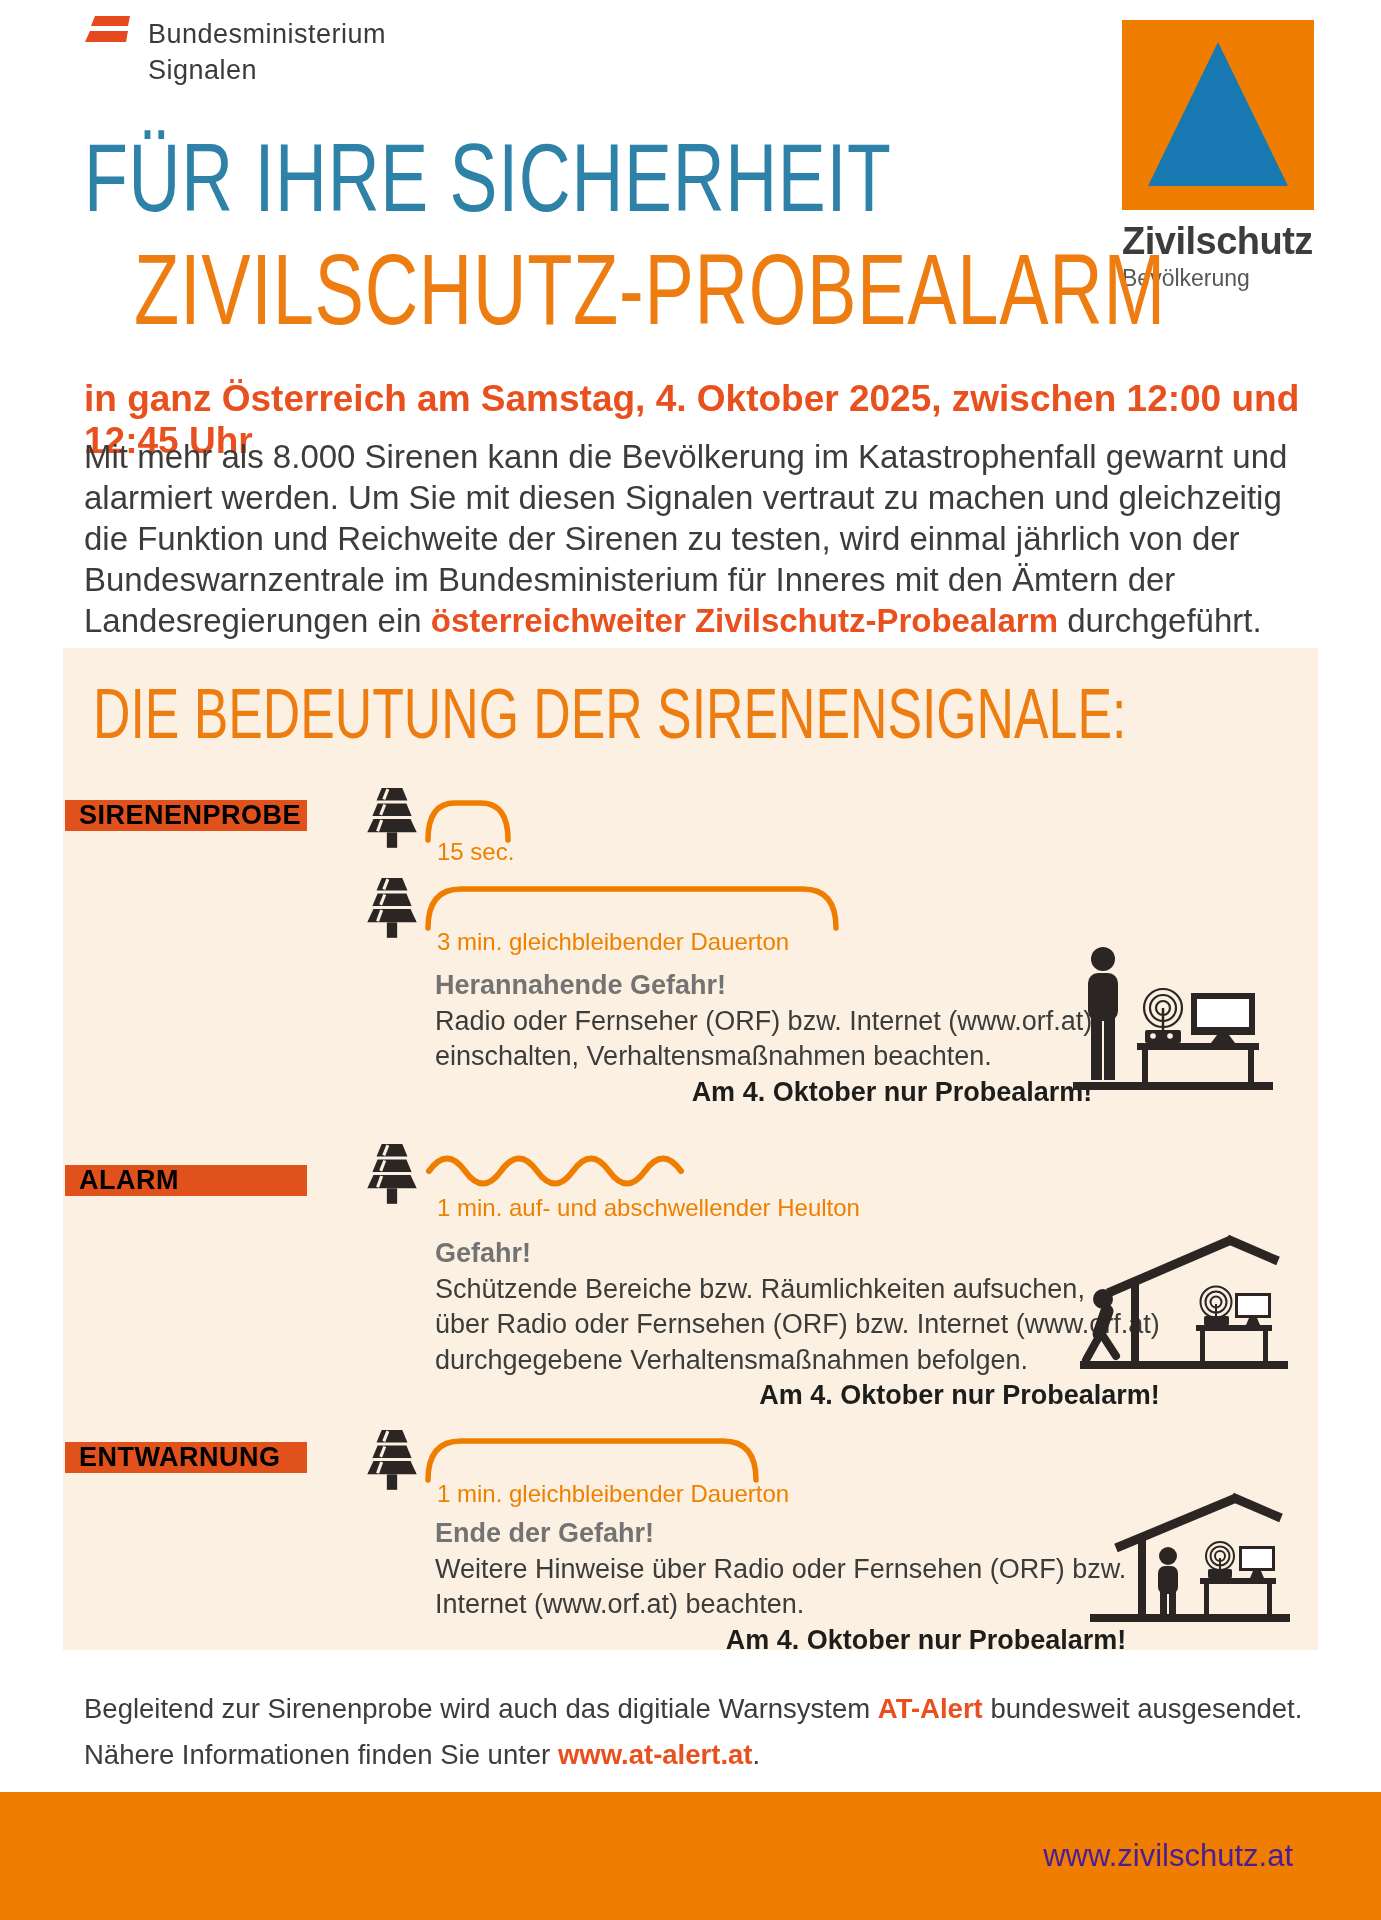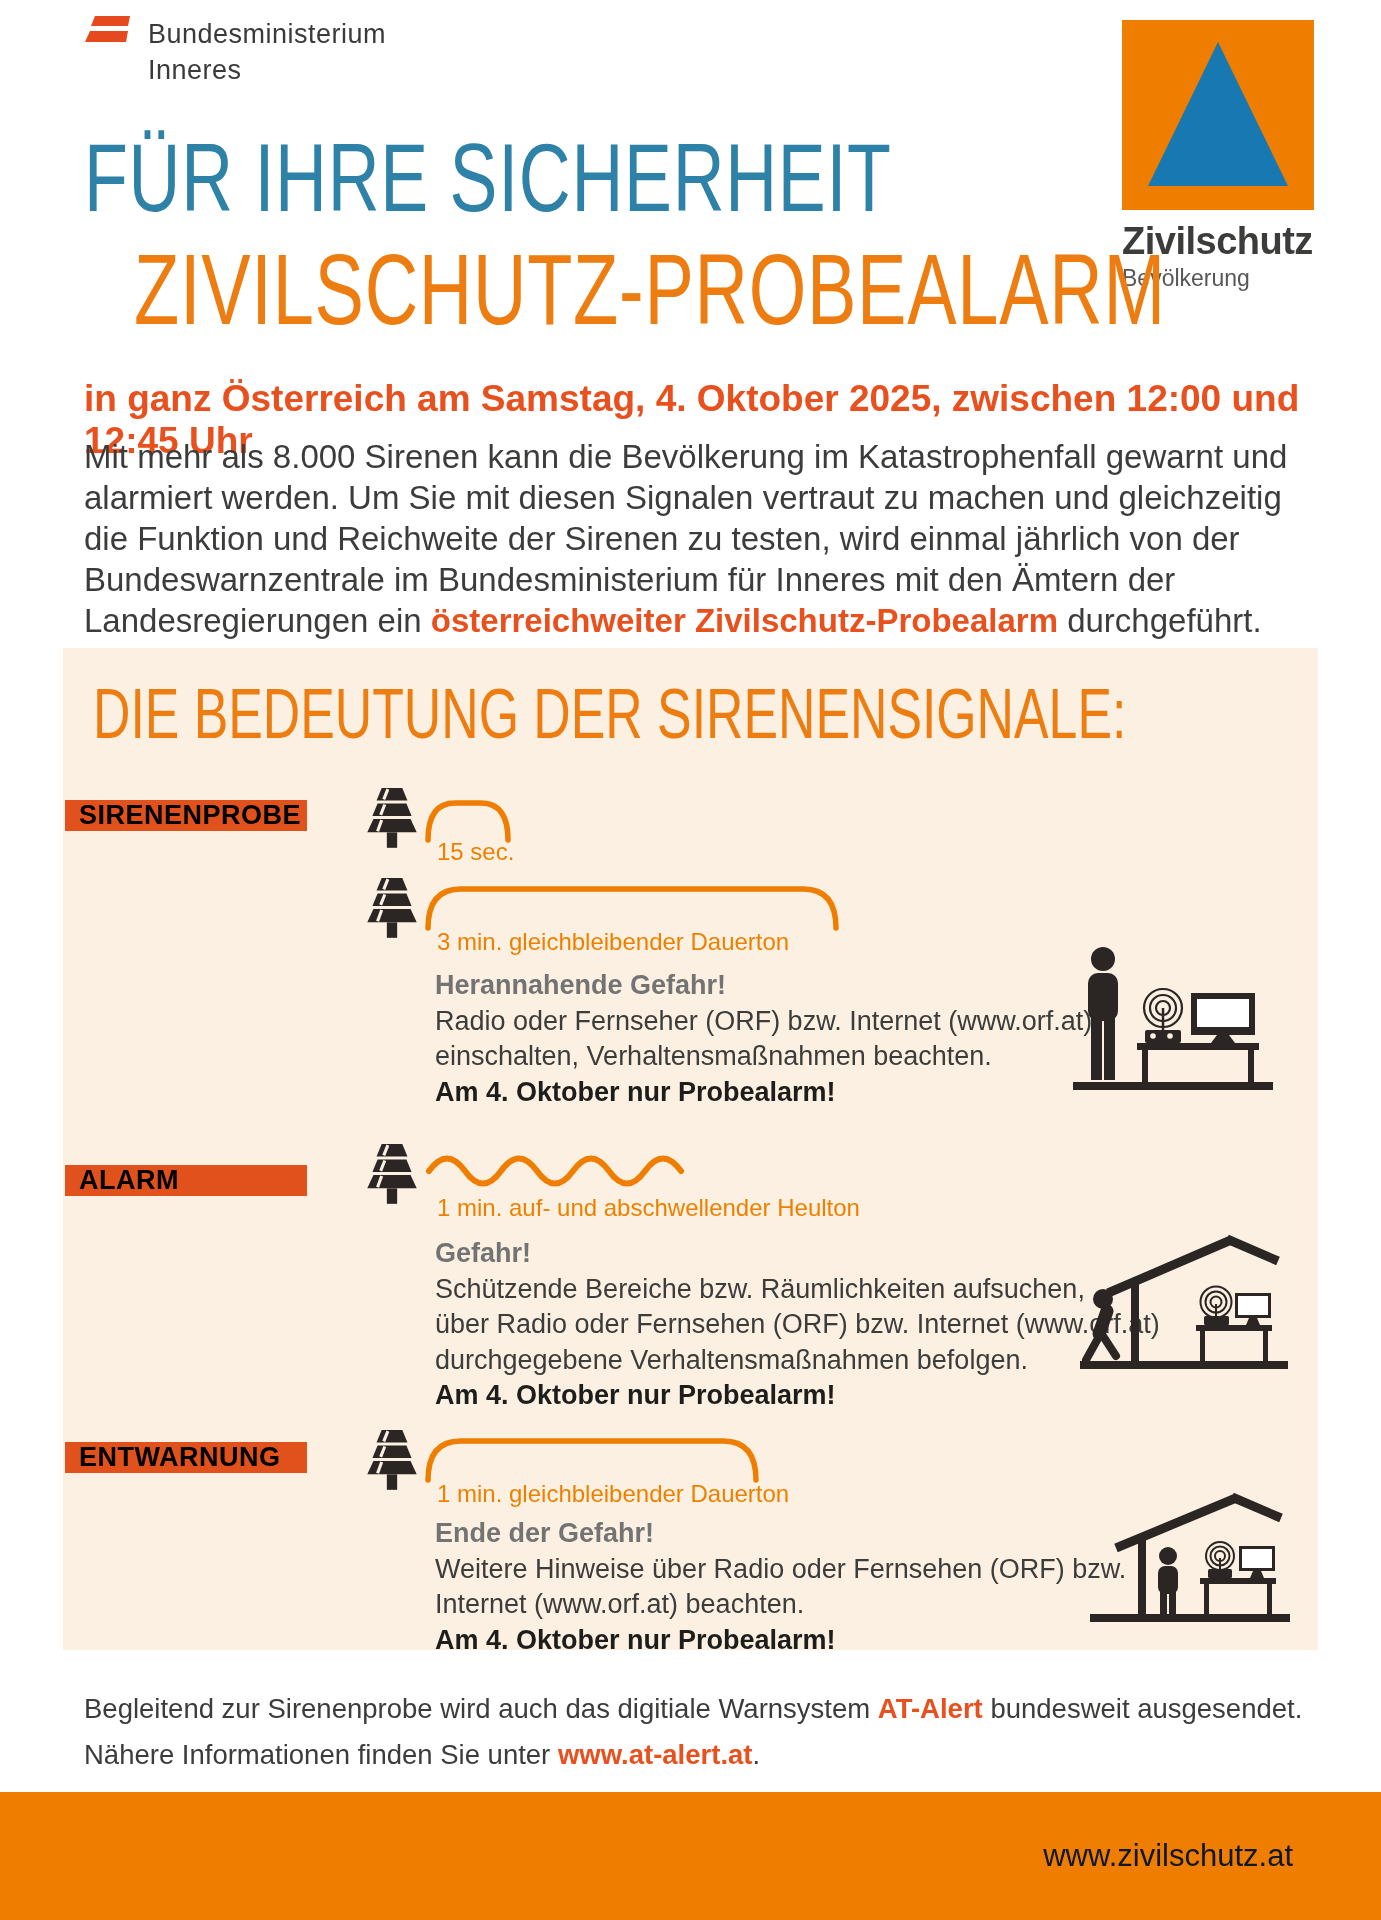--- a/index.html
+++ b/index.html
@@ -28,43 +28,43 @@
   .intro b{color:#e8501e;}
 
   
   .panel{left:63px;top:648px;width:1255px;height:1002px;background:#fbf0e1;}
   .panel-heading{left:30px;top:26px;font-size:70px;color:#ee7d11;font-weight:400;}
   .label-bar{left:2px;width:242px;height:31px;background:#e1511c;color:#000000;
     font-size:27px;font-weight:bold;letter-spacing:.5px;display:flex;align-items:center;padding-left:14px;box-sizing:border-box;}
   .caption{font-size:24px;color:#ee8000;white-space:nowrap;}
   .desc{font-size:27px;line-height:35.5px;color:#3c3c3b;white-space:nowrap;}
   .desc .alert-title{color:#737373;font-weight:bold;}
-  .desc .note{color:#1d1d1b;font-weight:bold;}
+  .desc .note{color:#1d1d1b;font-weight:bold;text-align:right;}
 
   
   .alert-note{left:84px;top:1686px;font-size:27.5px;line-height:46px;color:#3c3c3b;}
   .alert-note b{color:#e8501e;}
   .alert-note .link{color:#e8501e;font-weight:bold;}
   .footer{left:0;bottom:0;width:1381px;height:128px;background:#ef7d00;display:flex;align-items:center;justify-content:flex-end;}
-  .footer-url{color:#0f172a;font-size:31px;margin-right:88px;}
+  .footer-url{color:#4c1d95;font-size:31px;margin-right:88px;}
   svg{display:block;}
 </style>
 </head>
 <body>
 
 <div class="abs bmi-logo">
   <span>
     <svg width="50" height="28" viewBox="0 0 50 28">
       <polygon points="11,0 46,0 44,10 7,10" fill="#e5491d"></polygon>
       <polygon points="6,15 44,15 42,26 1,26" fill="#e5491d"></polygon>
     </svg>
   </span>
   <span class="bmi-text">
     <div>Bundesministerium</div>
-    <div>Inneres</div>
+    <div>Signalen</div>
   </span>
 </div>
 
 <div class="abs zs-logo">
   <div class="zs-square">
     <svg width="192" height="190" viewBox="0 0 192 190">
       <polygon points="96,22 166,166 26,166" fill="#1879b2"></polygon>
     </svg>
   </div>
   <div class="zs-name">Zivilschutz</div>

